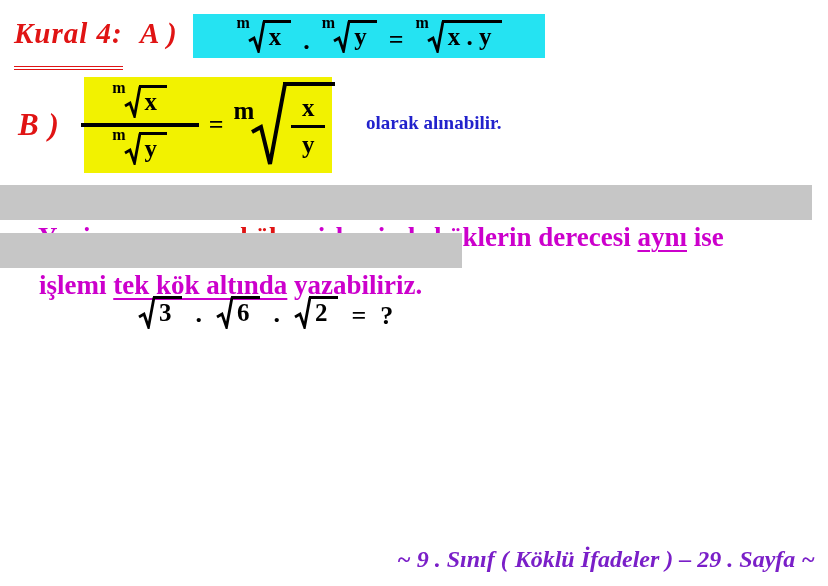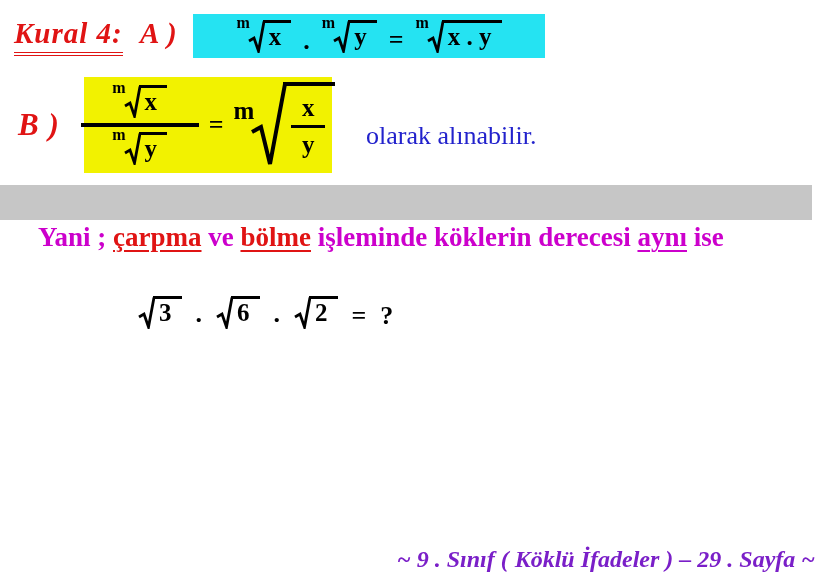--- a/index.html
+++ b/index.html
@@ -8,21 +8,21 @@
     position:relative; width:828px; height:586px; background:#ffffff;
     font-family:"Liberation Serif", serif; overflow:hidden;
   }
   .abs { position:absolute; }
 
   
   .script {
     font-style:italic; font-weight:700; color:var(--red,#e01414);
     font-size:29px; letter-spacing:1px; line-height:1.1;
   }
-  .dunder { border-bottom:4px double var(--red,#e01414); padding-bottom:2px; }
+  .dunder { border-bottom:4px double var(--red,#e01414); padding-bottom:16px; }
 
   
   .cyan-box {
     background:var(--cyan-box,#25e3f2);
     display:flex; align-items:center; justify-content:center; gap:12px;
   }
   .yellow-box {
     background:var(--yellow-box,#f2f200);
     display:flex; align-items:center; justify-content:center; gap:10px;
   }
@@ -47,21 +47,21 @@
   .bigrad { display:inline-flex; align-items:flex-start; color:#000; }
   .bigidx { font-size:25px; font-weight:700; line-height:1; margin:16px -3px 0 0; }
   .bigcontent {
     border-top:4px solid #000; margin-left:-4px; height:82px;
     display:flex; align-items:center; padding:2px 10px 0 8px;
   }
   .sfrac { display:inline-flex; flex-direction:column; align-items:center;
            font-size:25px; font-weight:700; line-height:1.1; }
   .sbar { height:3px; background:#000; width:34px; margin:3px 0; }
 
-  .blue-note { color:var(--blue,#2222cc); font-size:26px; font-weight:400;margin-top:9px; }
+  .blue-note { color:var(--blue,#2222cc); font-size:19px; font-weight:700; }
 
   
   .gray-band {
     background:var(--gray-band,#c6c6c6);
     font-size:27px; font-weight:700; color:var(--magenta,#cc00cc);
     line-height:35px; padding-left:12px; white-space:pre;
   }
   .seg-red {
     color:var(--red,#e01414);
     text-decoration:underline; text-decoration-thickness:2px; text-underline-offset:4px;
@@ -147,20 +147,23 @@
       </span>
     </span>
   </div>
 
   <div class="abs blue-note" style="left:366px; top:112px;">olarak alınabilir.</div>
 
   <div class="abs gray-band" style="left:0; top:185px; width:812px; height:35px;">
     <span>Yani ; </span><span class="seg-red">çarpma</span><span> ve </span><span class="seg-red">bölme</span><span> işleminde köklerin derecesi </span><span class="seg-u">aynı</span><span> ise</span>
   </div>
 
+  <div class="abs gray-band" style="left:0; top:233px; width:462px; height:35px;">
+    <span>işlemi </span><span class="seg-u">tek kök altında</span><span> yazabiliriz.</span>
+  </div>
 
 
   <div class="abs q-formula" style="left:138px; top:296px;">
     <span class="rad">
       <svg class="rsvg" width="17" height="33" viewBox="0 0 17 33">
         <polyline points="1,21 6,18 10.5,31 16,1.5" fill="none" stroke="#000" stroke-width="2.8"></polyline>
       </svg>
       <span class="rbar">3</span>
     </span>
     <span class="op op-dot">.</span>

